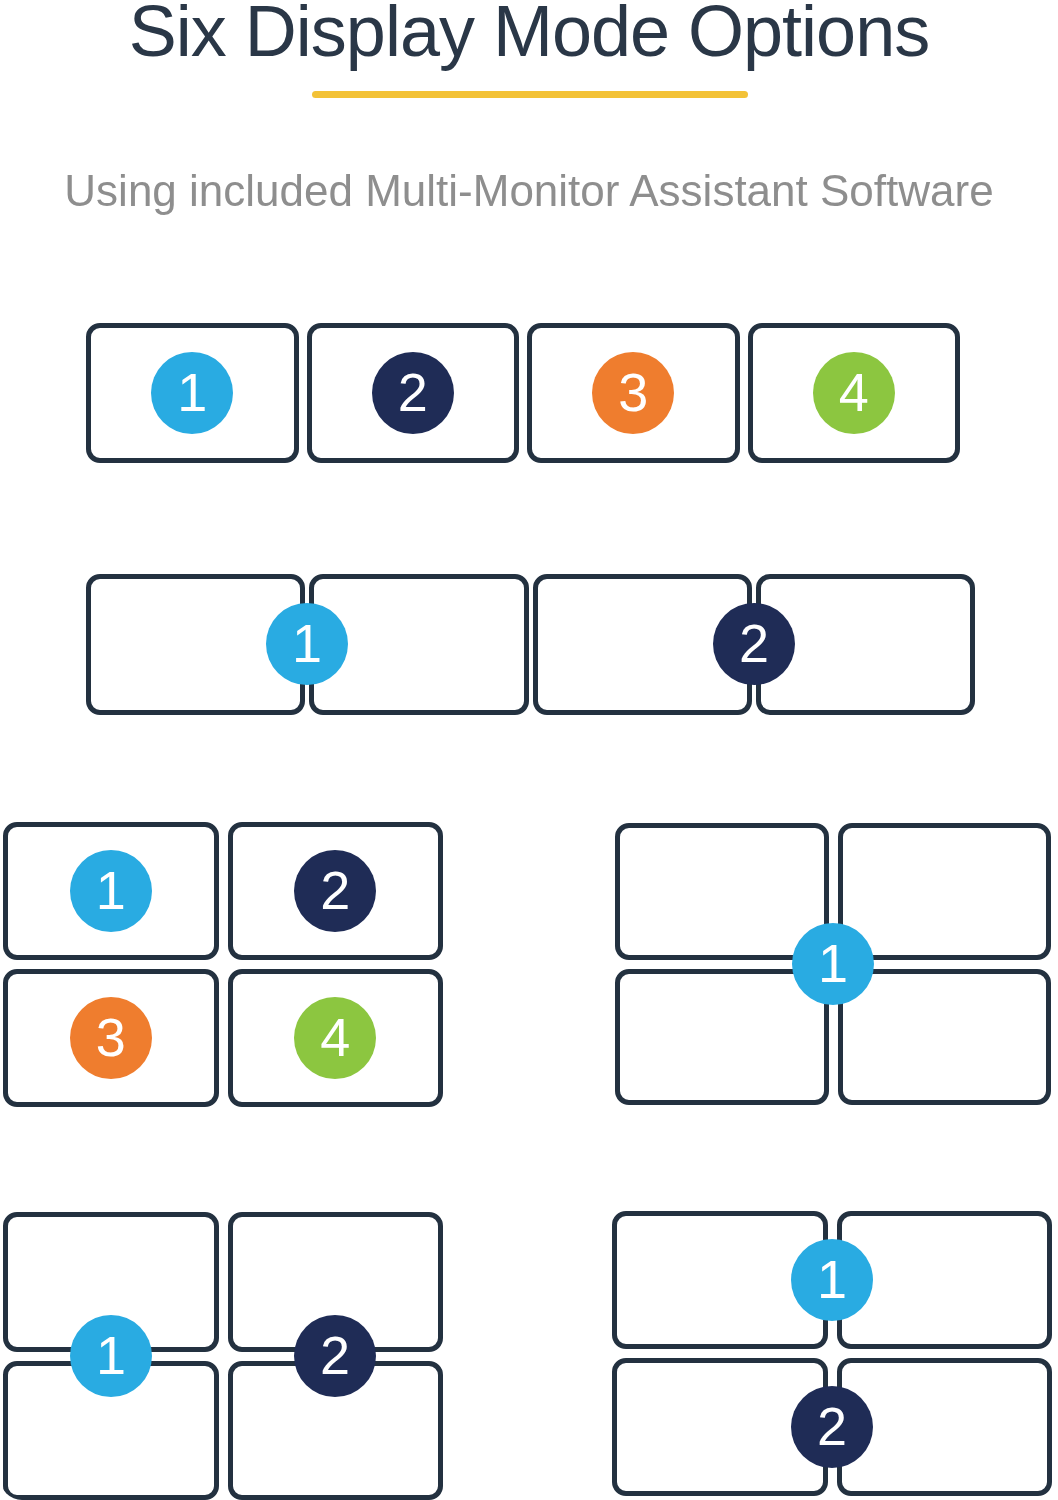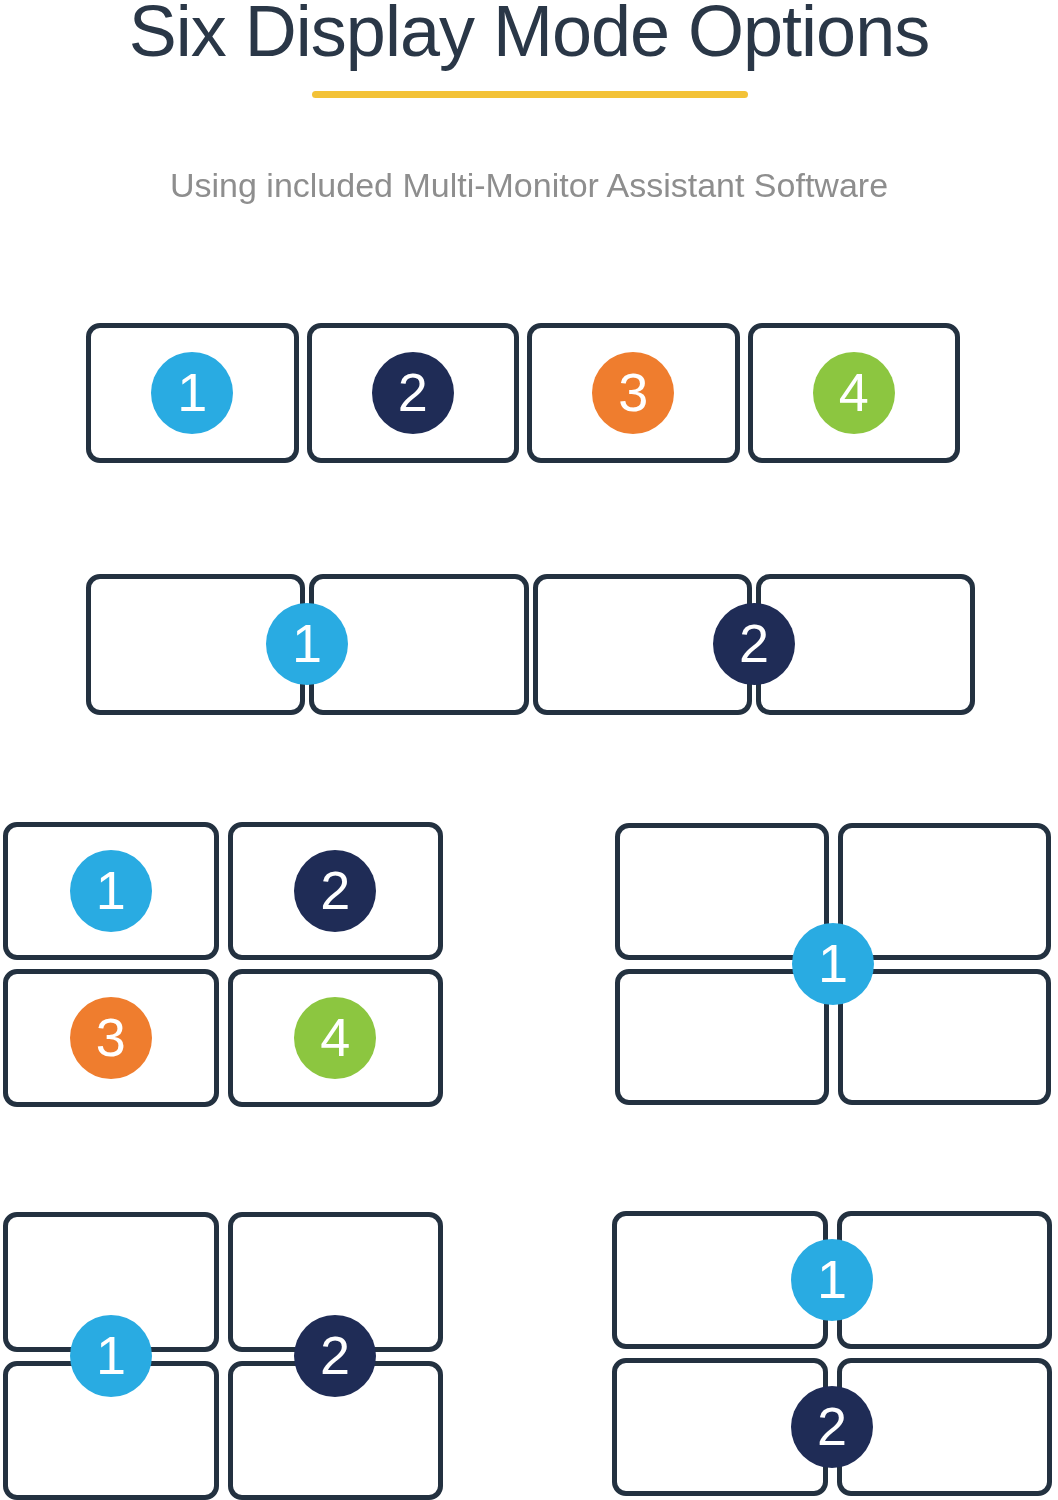--- a/index.html
+++ b/index.html
@@ -3,20 +3,21 @@
 <meta charset="utf-8">
 <style>
   html, body { margin: 0; padding: 0; background: #ffffff; }
   .canvas {
     position: relative;
     width: 1058px;
     height: 1500px;
     background: #ffffff;
     overflow: hidden;
     font-family: "Liberation Sans", sans-serif;
+    border-radius: 22px;
   }
   .title {
     position: absolute;
     left: 0; right: 0; top: -10px;
     margin: 0;
     text-align: center;
     font-size: 72px;
     font-weight: 300;
     letter-spacing: -1px;
     color: var(--title-text, #2A3747);
@@ -26,21 +27,21 @@
     left: 312px; top: 91px;
     width: 436px; height: 7px;
     border-radius: 4px;
     background: var(--underline, #F3C237);
   }
   .subtitle {
     position: absolute;
     left: 0; right: 0; top: 166px;
     margin: 0;
     text-align: center;
-    font-size: 34px;
+    font-size: 44px;
     font-weight: 300;
     color: var(--subtitle-text, #8E8E8E);
   }
   .mode { position: absolute; }
   .mode.flex-row { display: flex; }
   .mode.grid-2x2 {
     display: grid;
     grid-template-columns: 1fr 1fr;
     grid-template-rows: 1fr 1fr;
   }

